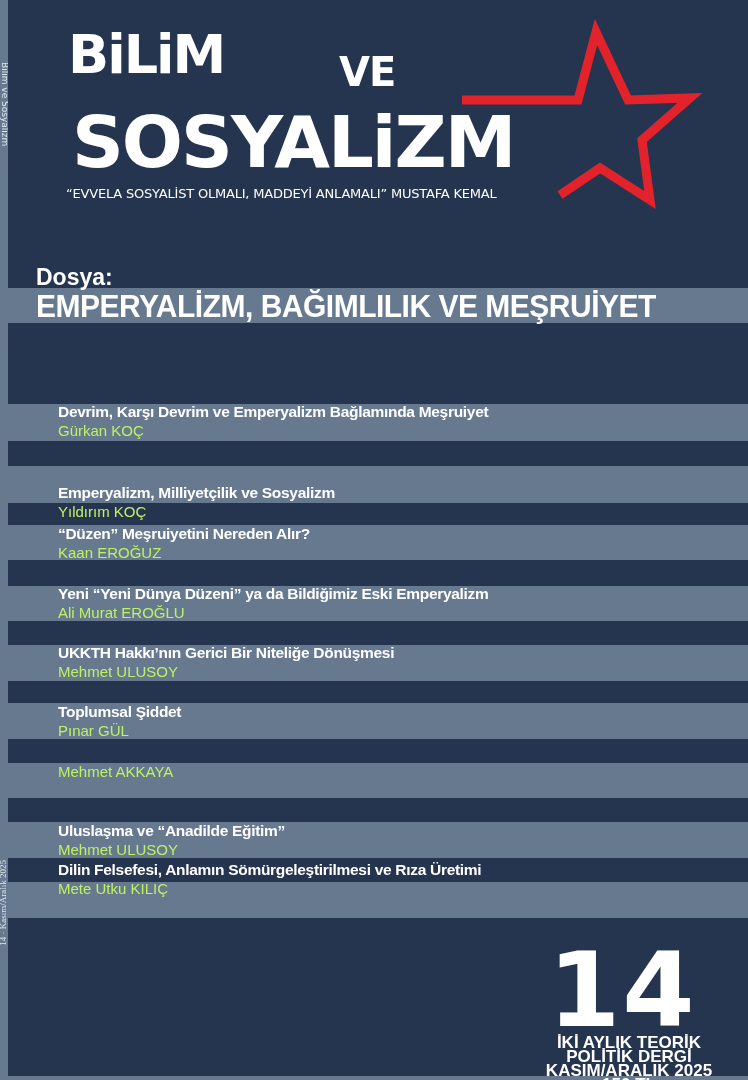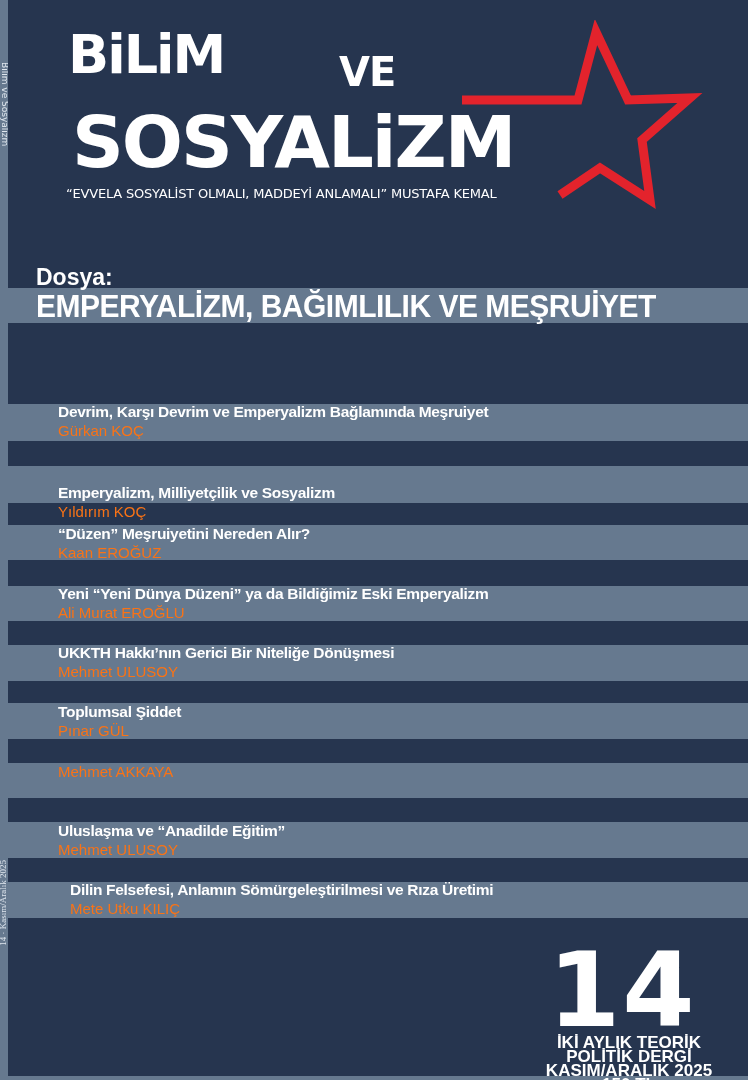--- a/index.html
+++ b/index.html
@@ -17,21 +17,21 @@
   .logo-line2 { position:absolute; left:72px; top:106px; font-family:"DejaVu Sans", sans-serif; font-weight:bold; font-size:72px; letter-spacing:-2px; line-height:1; }
   .star { position:absolute; left:420px; top:20px; width:290px; height:190px; }
   .motto { position:absolute; left:66px; top:186px; font-size:13px; font-family:"DejaVu Sans", sans-serif; letter-spacing:-0.2px; }
 
   .band { position:absolute; left:8px; width:740px; background:#66798f; }
   .dosya-label { position:absolute; left:36px; top:264px; font-size:23px; font-weight:bold; }
   .dosya-title { position:absolute; left:36px; top:290px; font-size:30px; font-weight:bold; letter-spacing:-0.5px; line-height:32px; transform:scaleY(1.05); transform-origin:left top; }
 
   .entry { position:absolute; left:58px; }
   .entry-title { font-size:15.5px; font-weight:bold; line-height:19px; letter-spacing:-0.3px; white-space:nowrap; }
-  .entry-author { font-size:15px; line-height:19px; color:#f97316; white-space:nowrap; }
+  .entry-author { font-size:15px; line-height:19px; color:#bef264; white-space:nowrap; }
 
   .issue-no { position:absolute; left:548px; top:938px; font-family:"DejaVu Sans", sans-serif; font-weight:bold; font-size:104px; line-height:1; letter-spacing:2px; }
   .issue-info { position:absolute; left:534px; top:1036px; width:190px; text-align:center; font-size:17px; font-weight:bold; line-height:14px; }
 </style>
 </head>
 <body>
 
 <div class="spine">
   <div class="spine-text spine-top">Bilim ve Sosyalizm</div>
   <div class="spine-text spine-bottom">14 · Kasım/Aralık 2025</div>
@@ -86,21 +86,21 @@
   <div class="entry-title">Toplumsal Şiddet</div>
   <div class="entry-author">Pınar GÜL</div>
 </div>
 <div class="entry" style="top:762px;">
   <div class="entry-author">Mehmet AKKAYA</div>
 </div>
 <div class="entry" style="top:821px;">
   <div class="entry-title">Uluslaşma ve “Anadilde Eğitim”</div>
   <div class="entry-author">Mehmet ULUSOY</div>
 </div>
-<div class="entry" style="top:880px;margin-left:12px;">
+<div class="entry" style="top:860px;">
   <div class="entry-title">Dilin Felsefesi, Anlamın Sömürgeleştirilmesi ve Rıza Üretimi</div>
   <div class="entry-author">Mete Utku KILIÇ</div>
 </div>
 
 <div class="issue-no">14</div>
 <div class="issue-info">
   <div>İKİ AYLIK TEORİK POLİTİK DERGİ</div>
   <div>KASIM/ARALIK 2025 150 TL</div>
 </div>
 

